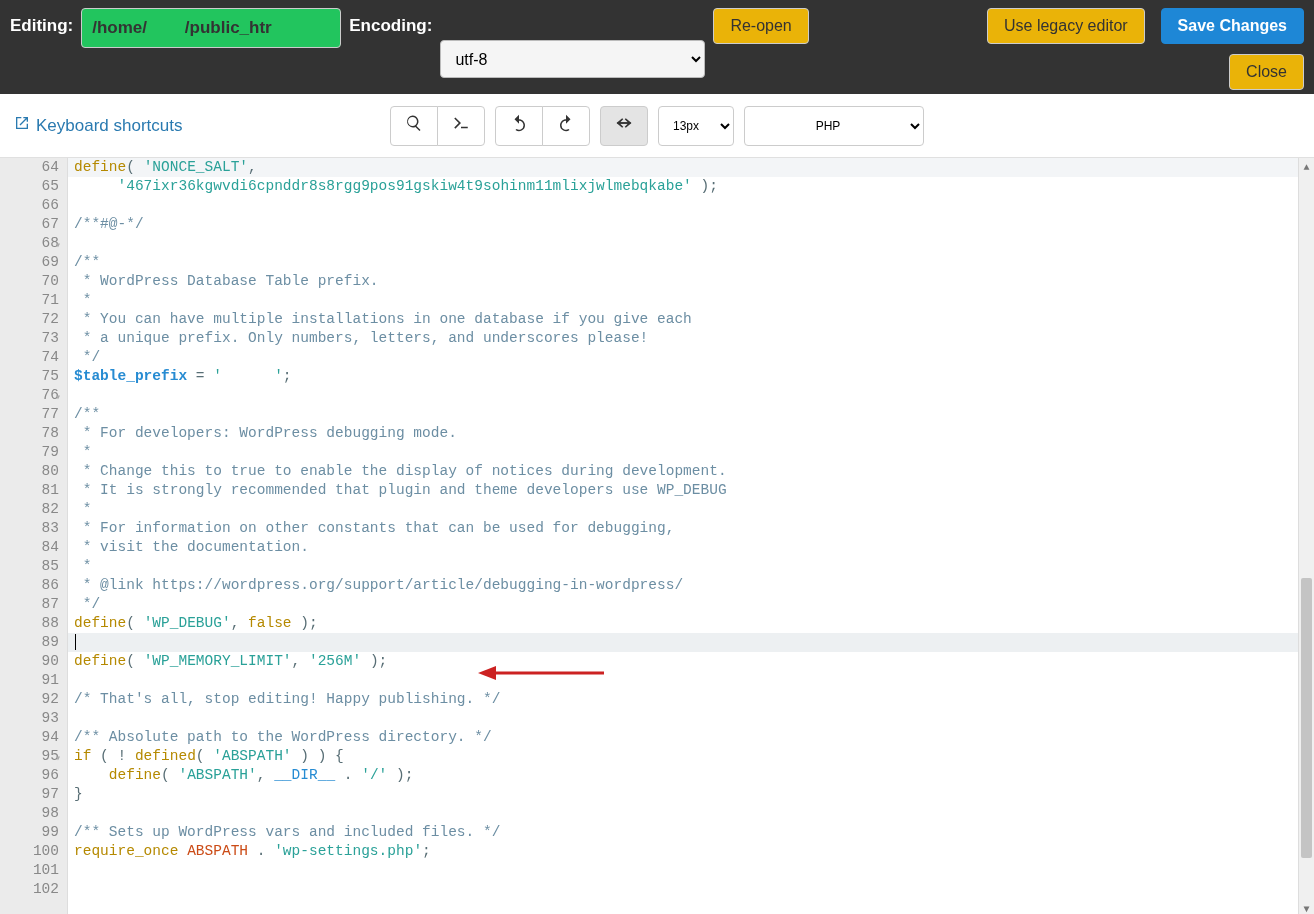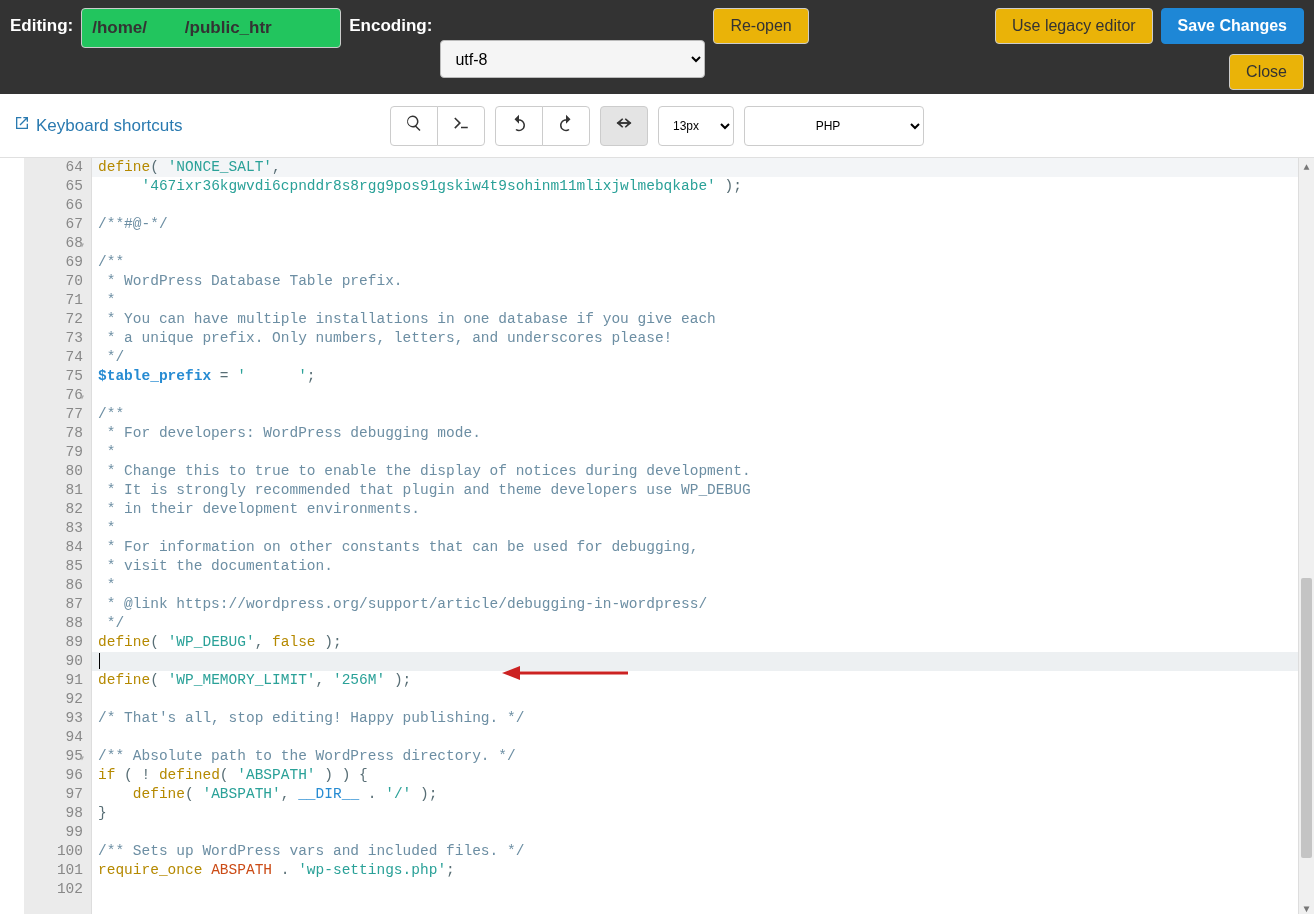--- a/index.html
+++ b/index.html
@@ -70,21 +70,21 @@
     position: absolute;
     right: 10px;
     top: 8px;
     display: flex;
     gap: 10px;
     flex-direction: column;
     align-items: flex-end;
   }
   .right-buttons-row {
     display: flex;
-    gap: 8px;
+    gap: 16px;
   }
   .secondary-bar {
     background: #fff;
     height: 64px;
     display: flex;
     align-items: center;
     padding: 0 14px;
     border-bottom: 1px solid #e0e0e0;
   }
   .kb-link {
@@ -139,21 +139,20 @@
   select.font-size { width: 76px; }
   select.lang { width: 180px; text-align: center; }
   
   .editor {
     display: flex;
     height: calc(914px - 94px - 64px);
     position: relative;
     font-family: "Menlo", "Consolas", "Courier New", monospace;
     font-size: 14.5px;
     line-height: 19px;
-    padding-left: 24px;
   }
   .gutter {
     background: #ebebeb;
     color: #888;
     text-align: right;
     padding: 0 8px 0 0;
     width: 68px;
     user-select: none;
     border-right: 1px solid #ddd;
   }
@@ -349,21 +348,20 @@
       <div class="code-line"><span class="tok-cmt"> * You can have multiple installations in one database if you give each</span></div>
       <div class="code-line"><span class="tok-cmt"> * a unique prefix. Only numbers, letters, and underscores please!</span></div>
       <div class="code-line"><span class="tok-cmt"> */</span></div>
       <div class="code-line"><span class="tok-var">$table_prefix</span><span class="tok-punct"> </span><span class="tok-punct">=</span><span class="tok-punct"> </span><span class="tok-str">'      '</span><span class="tok-punct">;</span></div>
       <div class="code-line"></div>
       <div class="code-line"><span class="tok-cmt">/**</span></div>
       <div class="code-line"><span class="tok-cmt"> * For developers: WordPress debugging mode.</span></div>
       <div class="code-line"><span class="tok-cmt"> *</span></div>
       <div class="code-line"><span class="tok-cmt"> * Change this to true to enable the display of notices during development.</span></div>
       <div class="code-line"><span class="tok-cmt"> * It is strongly recommended that plugin and theme developers use WP_DEBUG</span></div>
-      <div class="code-line"><span class="tok-cmt"> * in their development environments.</span></div>
       <div class="code-line"><span class="tok-cmt"> *</span></div>
       <div class="code-line"><span class="tok-cmt"> * For information on other constants that can be used for debugging,</span></div>
       <div class="code-line"><span class="tok-cmt"> * visit the documentation.</span></div>
       <div class="code-line"><span class="tok-cmt"> *</span></div>
       <div class="code-line"><span class="tok-cmt"> * @link https://wordpress.org/support/article/debugging-in-wordpress/</span></div>
       <div class="code-line"><span class="tok-cmt"> */</span></div>
       <div class="code-line"><span class="tok-kw">define</span><span class="tok-punct">(</span><span class="tok-punct"> </span><span class="tok-str">'WP_DEBUG'</span><span class="tok-punct">,</span><span class="tok-punct"> </span><span class="tok-bool">false</span><span class="tok-punct"> </span><span class="tok-punct">)</span><span class="tok-punct">;</span></div>
       <div class="code-line hl-line"><span class="cursor-mark"></span></div>
       <div class="code-line"><span class="tok-kw">define</span><span class="tok-punct">(</span><span class="tok-punct"> </span><span class="tok-str">'WP_MEMORY_LIMIT'</span><span class="tok-punct">,</span><span class="tok-punct"> </span><span class="tok-str">'256M'</span><span class="tok-punct"> </span><span class="tok-punct">)</span><span class="tok-punct">;</span></div>
       <div class="code-line"></div>

